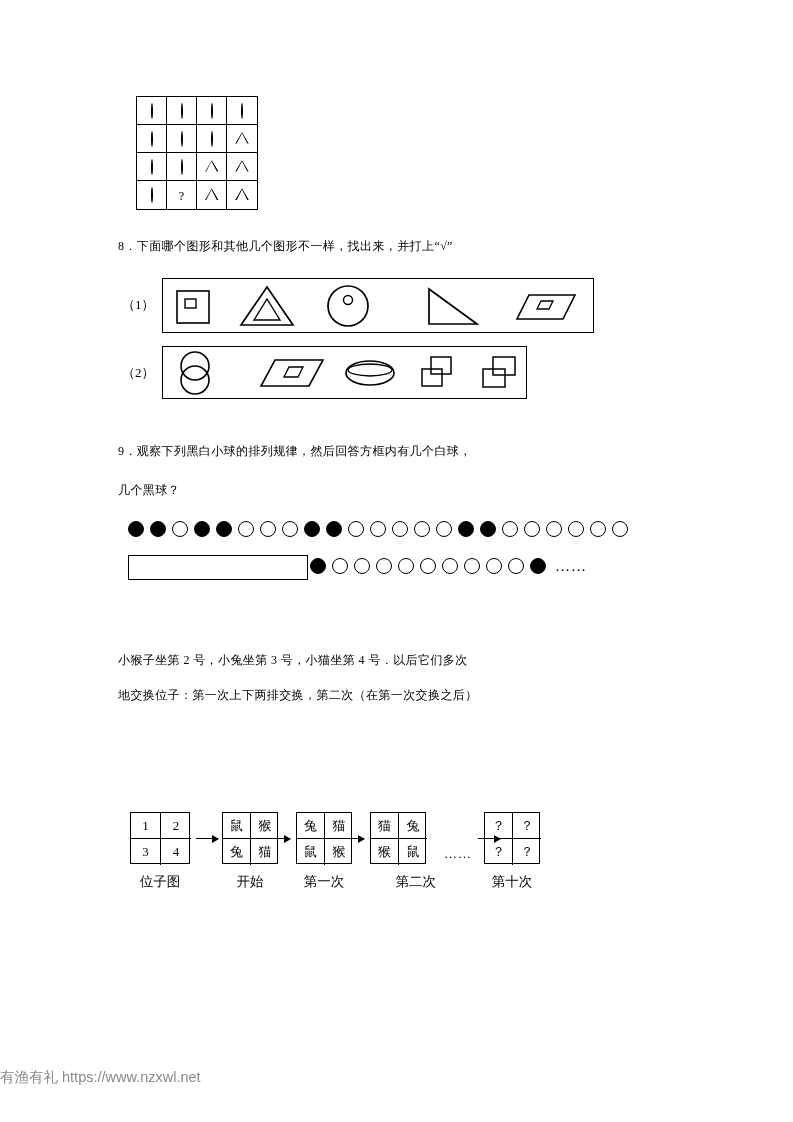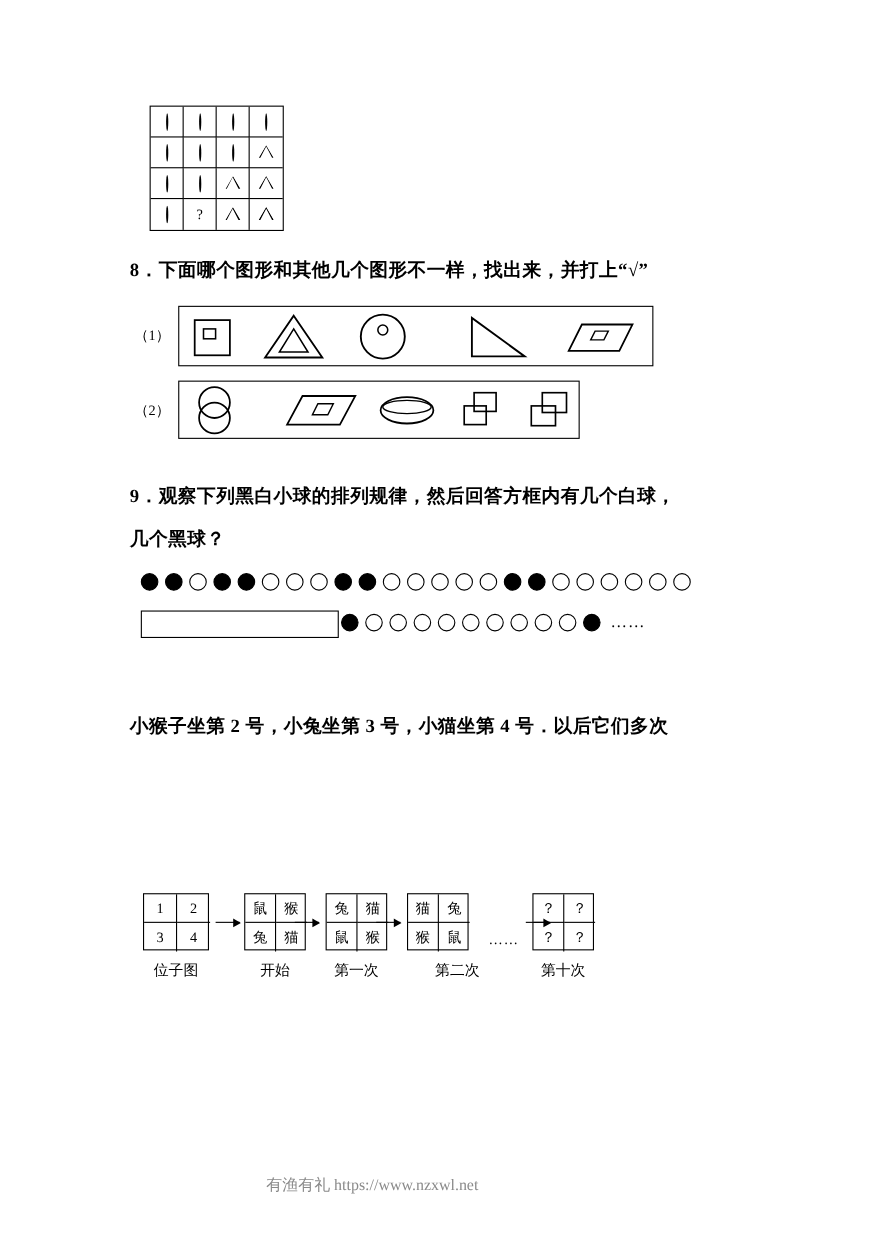--- a/index.html
+++ b/index.html
@@ -18,25 +18,24 @@
   .page {
     position: absolute;
     left: 0; top: 0;
     width: 793px;
     height: 1122px;
   }
 
   
   .qline {
     position: absolute;
-    font-size: 17px;
+    font-size: 12px;
     line-height: 20px;
     letter-spacing: 0.4px;
     white-space: nowrap;
-    font-weight: bold;
   }
 
   
   #q7grid {
     position: absolute;
     left: 136px;
     top: 96px;
     border: 1.4px solid #000;
     display: grid;
     grid-template-columns: repeat(4, 30px);
@@ -156,24 +155,24 @@
     font-size: 13px;
     letter-spacing: 1px;
   }
 
   
   #footer {
     position: absolute;
     left: 0;
     top: 1068px;
     width: 677px;
-    text-align: center;
+    text-align: left;
     font-size: 14.5px;
     color: #8a8a8a;
-    font-family: Liberation Serif, serif;
+    font-family: Liberation Sans, sans-serif;
   }
 </style>
 </head>
 <body>
 
 <div class="page">
 
   <div id="q7grid">
     <div class="cell">
         <span class="sym"><span class="circ"></span></span>
@@ -311,20 +310,21 @@
     <span class="ball" style="left:110px;"></span>
     <span class="ball" style="left:132px;"></span>
     <span class="ball" style="left:154px;"></span>
     <span class="ball" style="left:176px;"></span>
     <span class="ball" style="left:198px;"></span>
     <span class="ball black" style="left:220px;"></span>
   </div>
   <div class="dots" style="left:555px; top:558px;">……</div>
 
   <div class="qline" style="left:118px; top:650px;">小猴子坐第 2 号，小兔坐第 3 号，小猫坐第 4 号．以后它们多次</div>
+  <div class="qline" style="left:118px; top:685px;">地交换位子：第一次上下两排交换，第二次（在第一次交换之后）</div>
 
   <div class="seatgrid" style="left:130px; top:812px; width:60px; height:52px; grid-template-columns:30px 30px; grid-template-rows:26px 26px;">
     <div class="sc">1</div>
     <div class="sc">2</div>
     <div class="sc">3</div>
     <div class="sc">4</div>
   </div>
   <div class="caption" style="left:120px; top:873px; width:80px;">位子图</div>
 
   <div class="seatgrid" style="left:222px; top:812px; width:56px; height:52px; grid-template-columns:28px 28px; grid-template-rows:26px 26px;">

